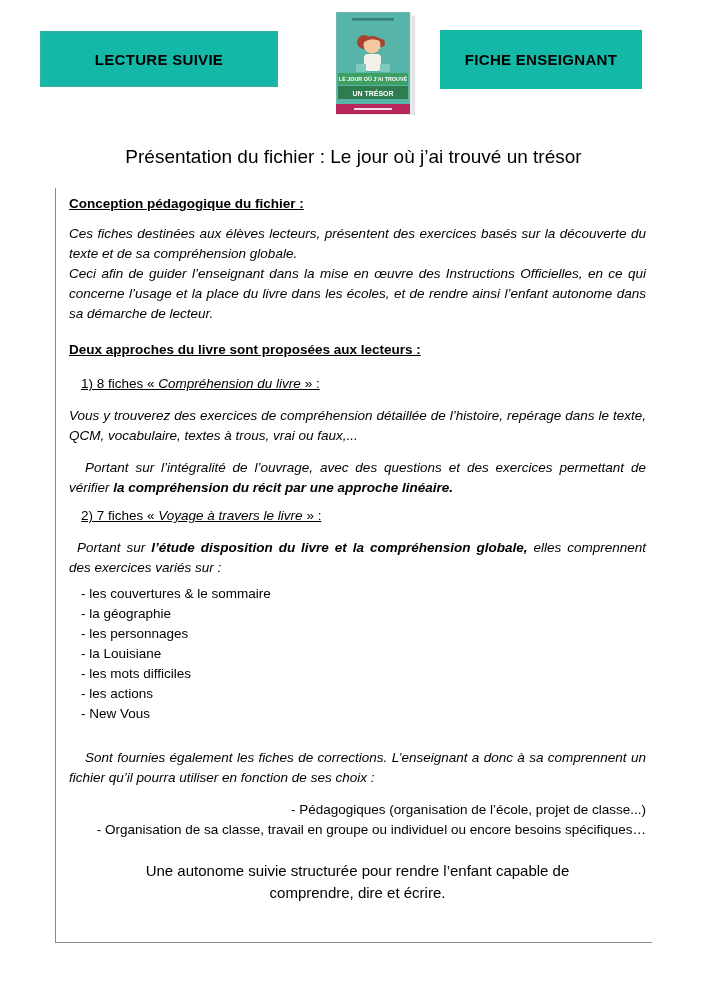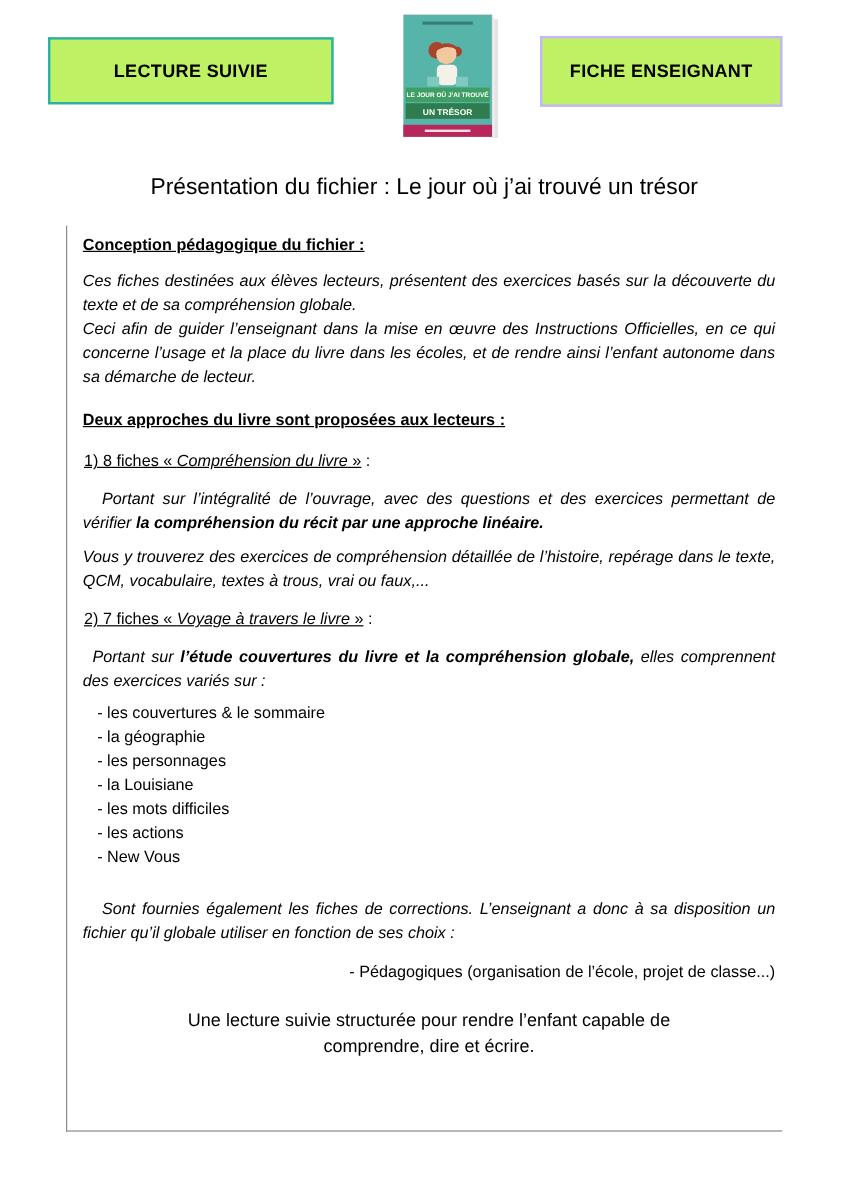--- a/index.html
+++ b/index.html
@@ -1,42 +1,42 @@
 <!DOCTYPE html>
 <html><head>
 <meta charset="utf-8">
 <style>
   html,body{margin:0;padding:0;background:#ffffff;}
   .page{position:relative;width:707px;height:1000px;background:#fff;font-family:"Liberation Sans",sans-serif;color:#000;overflow:hidden;}
 
   
-  .badge{position:absolute;display:flex;align-items:center;justify-content:center;font-weight:bold;font-size:15px;letter-spacing:.3px;background:#bef264;}
+  .badge{position:absolute;display:flex;align-items:center;justify-content:center;font-weight:bold;font-size:15px;letter-spacing:.3px;background:#14b8a6;}
   .badge-left{left:40px;top:31px;width:234px;height:52px;border:2px solid #2cb1a6;}
-  .badge-right{left:450px;top:30px;width:198px;height:55px;border:2px solid #c4b5fd;}
+  .badge-right{left:440px;top:30px;width:198px;height:55px;border:2px solid #14b8a6;}
 
   
   .book{position:absolute;left:336px;top:12px;width:80px;height:104px;}
 
   
   .doc-title{position:absolute;top:146px;left:0;width:100%;text-align:center;font-size:19px;}
 
   
   .content{position:absolute;left:55px;top:188px;width:597px;height:755px;border-left:1px solid #8a8a8a;border-bottom:1px solid #8a8a8a;box-sizing:border-box;padding:6px 6px 0 13px;font-size:13.5px;line-height:20px;}
 
   .b{font-weight:bold;}
   .it{font-style:italic;}
   .ul{text-decoration:underline;}
   .jst{text-align:justify;font-style:italic;}
   .h-bold-ul{font-weight:bold;text-decoration:underline;}
 
   .sec-heading{margin:0 0 10px 0;}
   .para{margin:0;}
   .gap16{margin-bottom:16px;}
   .heading2{margin:14px 0 14px 0;}
-  .fiche-heading{margin:0 0 12px 1px;}
+  .fiche-heading{margin:0 0 12px 12px;text-decoration:underline;}
   .indent1{text-indent:16px;}
   .indent2{text-indent:8px;}
   .mb8{margin-bottom:8px;}
   .mb12{margin-bottom:12px;}
   .mb6{margin-bottom:6px;}
   .exercise-list{margin:0;padding-left:12px;}
   .exercise-list div{line-height:20px;}
   .corrections{margin-top:24px;}
   .choices{margin-top:12px;padding-left:10px;}
   .choices div{margin:0;text-align:right;}
@@ -95,42 +95,43 @@
 
     <div class="sec-heading h-bold-ul">Conception pédagogique du fichier :</div>
 
     <div class="para jst">Ces fiches destinées aux élèves lecteurs, présentent des exercices basés sur la découverte du texte et de sa compréhension globale.</div>
     <div class="para jst gap16">Ceci afin de guider l’enseignant dans la mise en œuvre des Instructions Officielles, en ce qui concerne l’usage et la place du livre dans les écoles, et de rendre ainsi l’enfant autonome dans sa démarche de lecteur.</div>
 
     <div class="heading2 h-bold-ul">Deux approches du livre sont proposées aux lecteurs :</div>
 
     <div class="fiche-heading"><span class="ul">1) 8 fiches « </span><span class="ul it">Compréhension du livre</span><span class="ul"> »</span><span> :</span></div>
 
+    <div class="para jst mb12">Vous y trouverez des exercices de compréhension détaillée de l’histoire, repérage dans le texte, QCM, vocabulaire, textes à trous, vrai ou faux,...</div>
+
     <div class="para jst indent1 mb8"><span>Portant sur l’intégralité de l’ouvrage, avec des questions et des exercices permettant de vérifier </span><span class="b">la compréhension du récit par une approche linéaire.</span></div>
-
-    <div class="para jst mb12">Vous y trouverez des exercices de compréhension détaillée de l’histoire, repérage dans le texte, QCM, vocabulaire, textes à trous, vrai ou faux,...</div>
 
     <div class="fiche-heading"><span class="ul">2) 7 fiches  « </span><span class="ul it">Voyage à travers le livre</span><span class="ul"> »</span><span> :</span></div>
 
-    <div class="para jst indent2 mb6"><span>Portant sur </span><span class="b">l’étude couvertures du livre et la compréhension globale,</span><span> elles comprennent des exercices variés sur :</span></div>
+    <div class="para jst indent2 mb6"><span>Portant sur </span><span class="b">l’étude disposition du livre et la compréhension globale,</span><span> elles comprennent des exercices variés sur :</span></div>
 
     <div class="exercise-list">
       <div>- les couvertures &amp; le sommaire</div>
       <div>- la géographie</div>
       <div>- les personnages</div>
       <div>- la Louisiane</div>
       <div>- les mots difficiles</div>
       <div>- les actions</div>
       <div>- New Vous</div>
     </div>
 
-    <div class="para jst indent1 corrections">Sont fournies également les fiches de corrections. L’enseignant a donc à sa disposition un fichier qu’il globale utiliser en fonction de ses choix :</div>
+    <div class="para jst indent1 corrections">Sont fournies également les fiches de corrections. L’enseignant a donc à sa comprennent un fichier qu’il pourra utiliser en fonction de ses choix :</div>
 
     <div class="choices">
       <div>- Pédagogiques (organisation de l’école, projet de classe...)</div>
+      <div>- Organisation de sa classe, travail en groupe ou individuel ou encore besoins spécifiques…</div>
     </div>
 
-    <div class="closing">Une lecture suivie structurée pour rendre l’enfant capable de comprendre, dire et écrire.</div>
+    <div class="closing">Une autonome suivie structurée pour rendre l’enfant capable de comprendre, dire et écrire.</div>
 
   </div>
 
 
 </div>
 
 </body></html>

